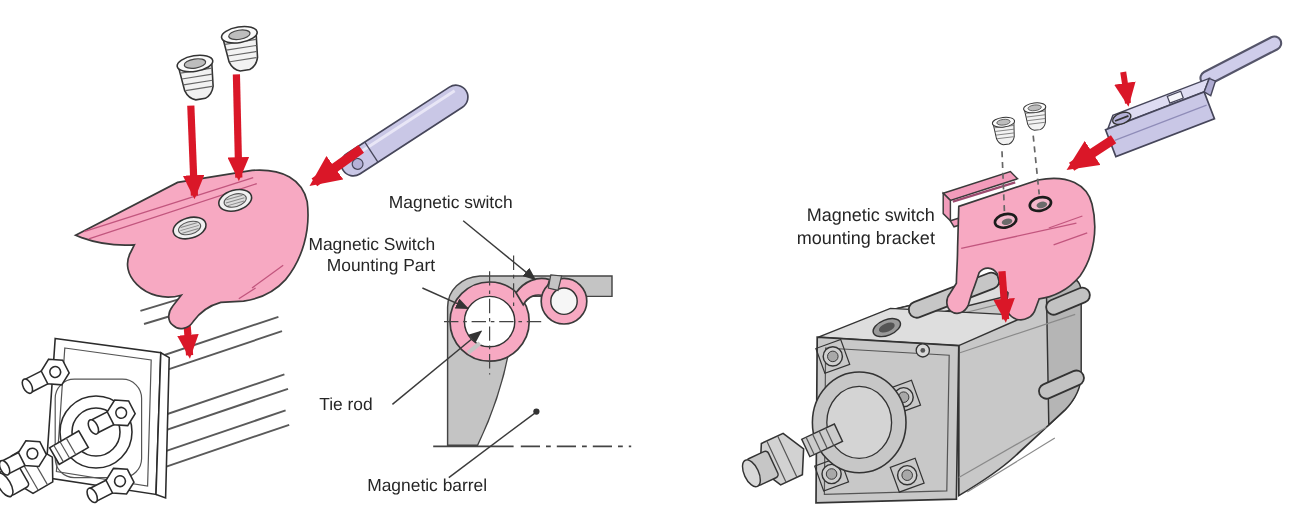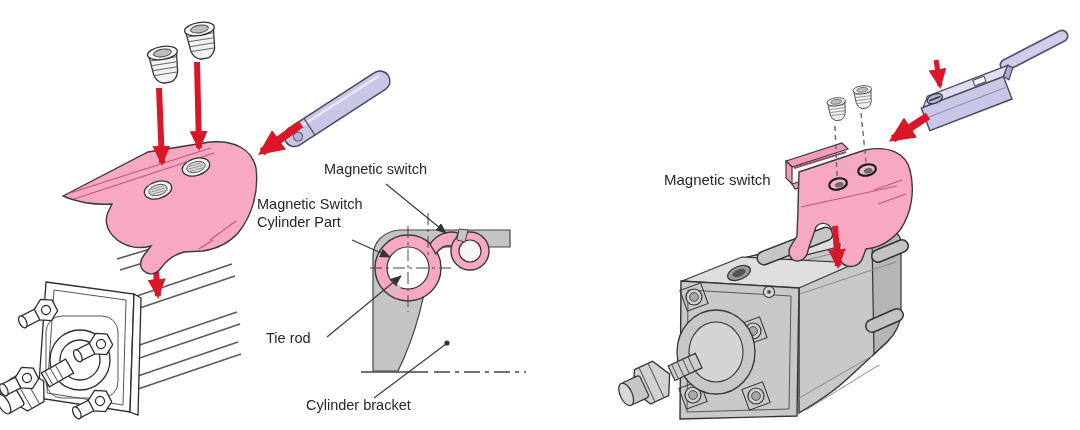--- a/index.html
+++ b/index.html
@@ -1,17 +1,17 @@
 <!DOCTYPE html>
 <html><head>
 <meta charset="utf-8">
 <style>
   html,body{margin:0;padding:0;background:#fff;}
   #stage{position:relative;width:1080px;height:430px;background:#ffffff;overflow:hidden;
-         font-family:"Liberation Sans",sans-serif;}
+         font-family:"Liberation Sans",sans-serif;text-align:right;}
   #art{position:absolute;left:0;top:0;}
   .lbl{position:absolute;font:400 14.5px/17.5px "Liberation Sans",sans-serif;color:#262626;white-space:nowrap;}
   .lbl-lg{font-size:15px;line-height:19px;}
   
   .pk   {fill:#f7a9c2;stroke:#3a3a3a;stroke-width:1.4;}
   .pkl  {fill:#f29cbb;stroke:#3a3a3a;stroke-width:1.2;}
   .lav  {fill:#c9c7e6;stroke:#46465a;stroke-width:1.4;}
   .lavl {fill:#dedcf2;stroke:#46465a;stroke-width:1.2;}
   .lavd {fill:#aeabd2;stroke:#46465a;stroke-width:1.2;}
   .wline{fill:#ffffff;stroke:#2b2b2b;stroke-width:1.3;}
@@ -294,24 +294,25 @@
     </g>
     <line class="red" x1="936" y1="60" x2="940" y2="86" stroke-width="5" marker-end="url(#rh)"></line>
     <line class="red" x1="928" y1="116" x2="893" y2="139" stroke-width="8" marker-end="url(#rhb)"></line>
   </g>
 </svg>
 
   <div class="lbl" style="left:324px;top:161px">Magnetic switch</div>
 
   <div class="lbl" style="left:257px;top:196px">
     <div>Magnetic Switch</div>
-    <div>Cylinder Part</div>
+    <div>Mounting Part</div>
   </div>
 
   <div class="lbl" style="left:266px;top:330px">Tie rod</div>
 
-  <div class="lbl" style="left:306px;top:397px">Cylinder bracket</div>
+  <div class="lbl" style="left:306px;top:397px">Magnetic barrel</div>
 
   <div class="lbl lbl-lg" style="left:664px;top:170px">
     <div>Magnetic switch</div>
+    <div>mounting bracket</div>
   </div>
 
 </div>
 
 </body></html>

